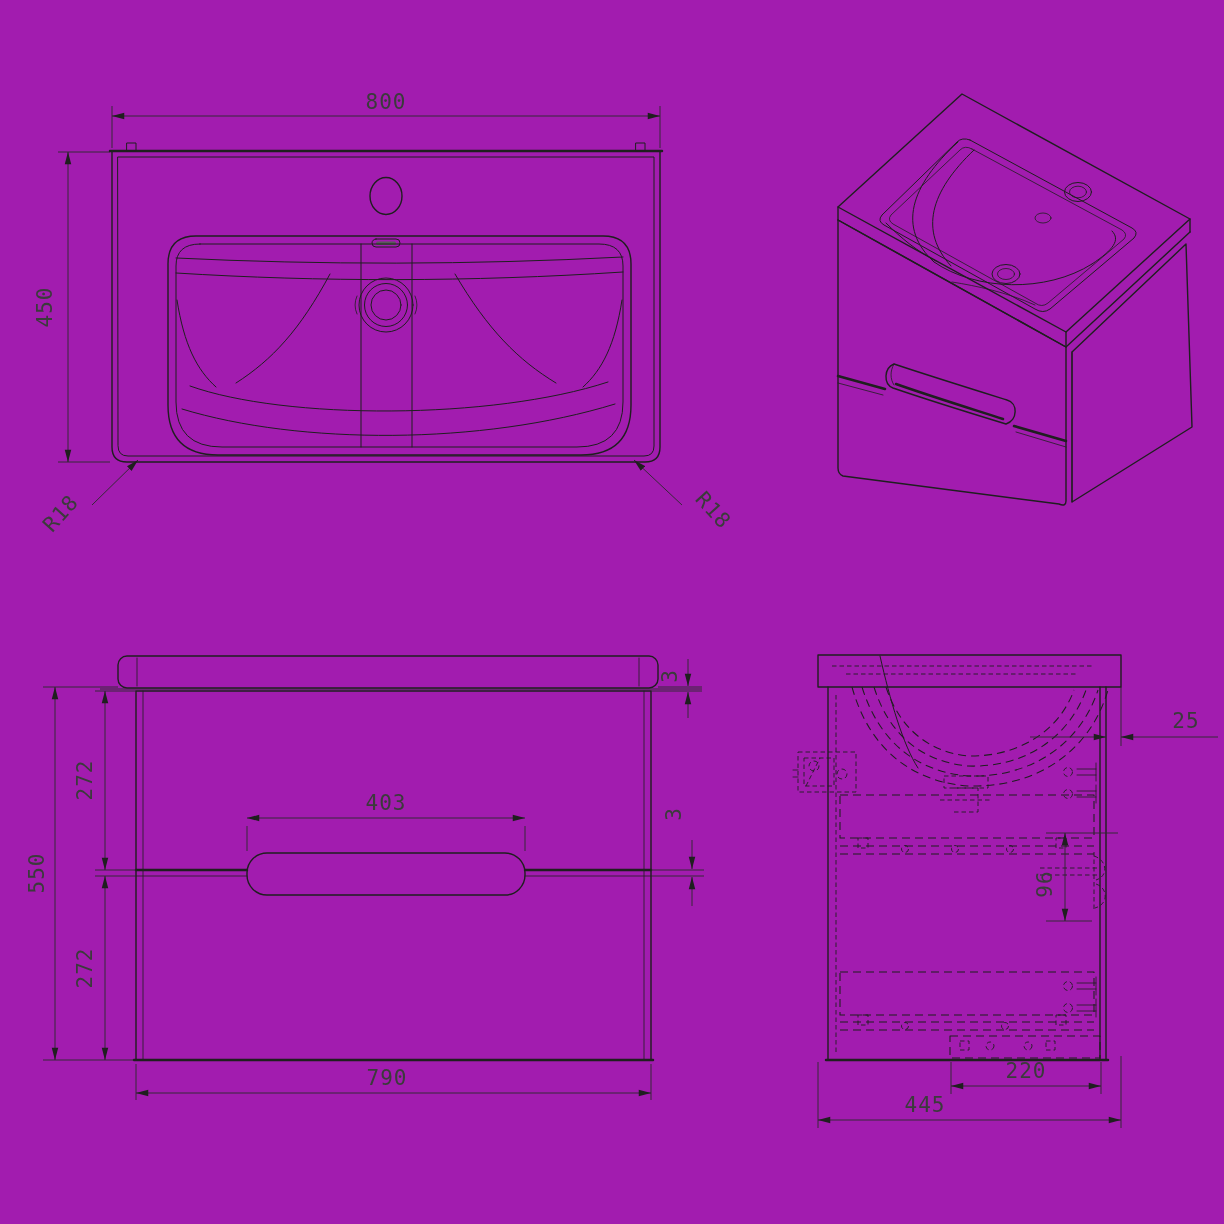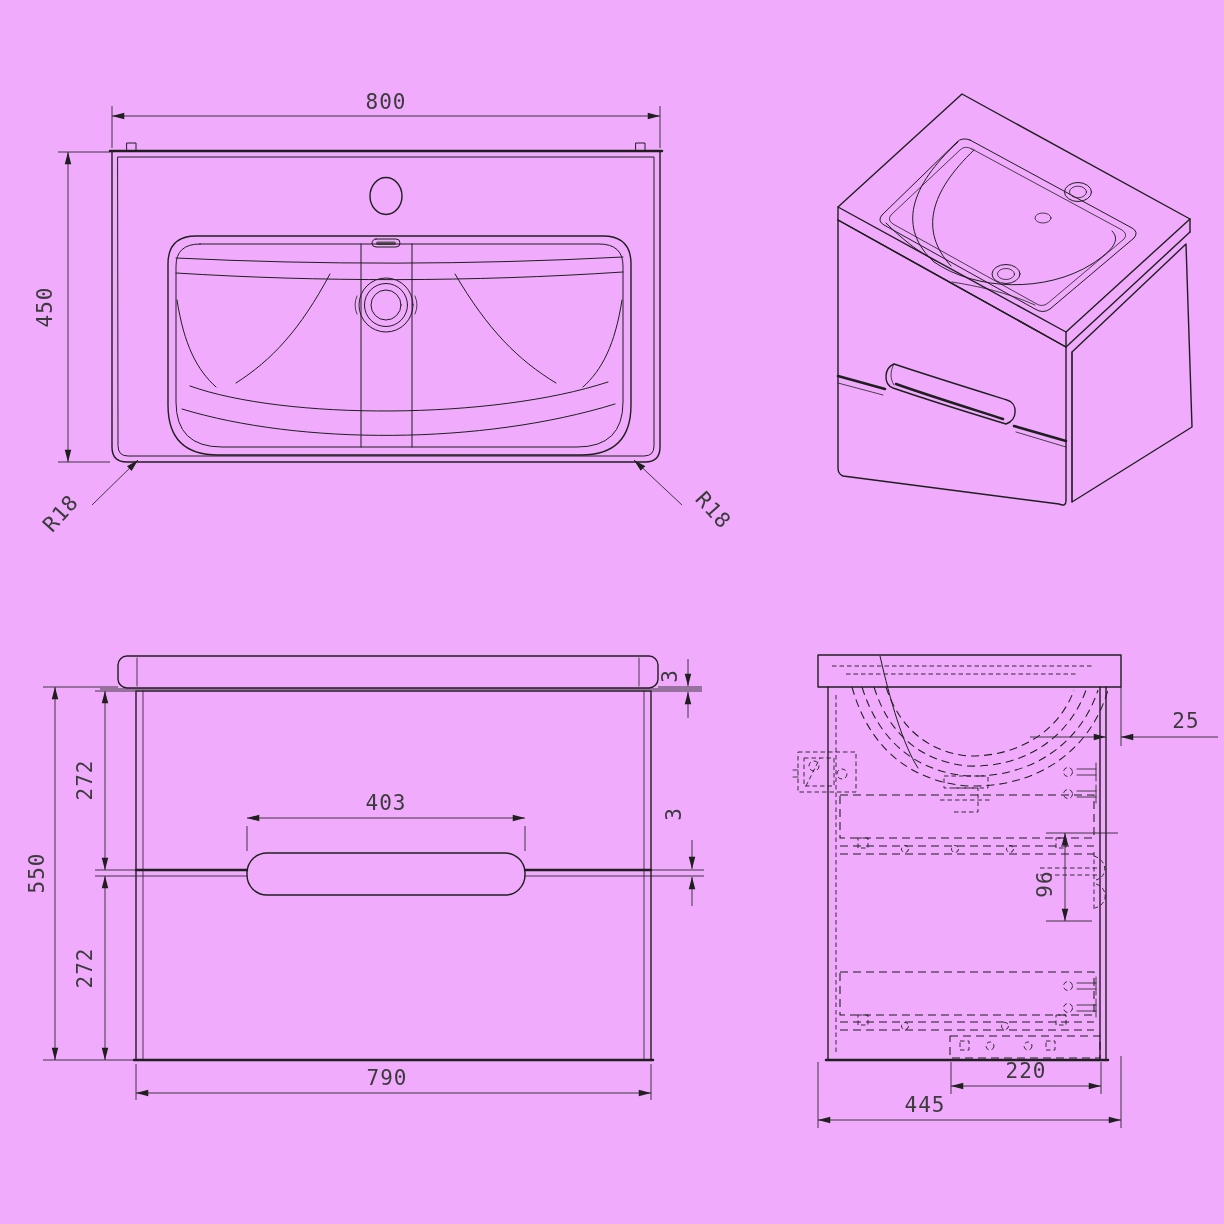--- a/index.html
+++ b/index.html
@@ -1,16 +1,16 @@
 <!DOCTYPE html>
 <html><head>
 <meta charset="utf-8">
 <style>
   html,body{margin:0;padding:0;background:#ffffff;}
-  .sheet{width:1224px;height:1224px;background:#f0abfc;position:relative;overflow:hidden;}
+  .sheet{width:1224px;height:1224px;background:#a21caf;position:relative;overflow:hidden;}
   svg{display:block;}
   .ol{fill:none;stroke:#1f1f1f;stroke-width:1.4;stroke-linejoin:round;stroke-linecap:round;}
   .tk{stroke-width:2.5;}
   .md{stroke-width:1;}
   .tn{stroke-width:.8;}
   .dimln{fill:none;stroke:#2a2a2a;stroke-width:.9;stroke-linecap:butt;}
   .dsh{fill:none;stroke:#1f1f1f;stroke-width:1.05;stroke-dasharray:8 5;stroke-linejoin:round;}
   .dsh2{fill:none;stroke:#1f1f1f;stroke-width:.9;stroke-dasharray:4.5 3;stroke-linejoin:round;}
   text.dim{font-family:"DejaVu Sans Mono","Liberation Mono",monospace;font-size:21px;fill:#3b3b3b;letter-spacing:1px;}
 </style>

